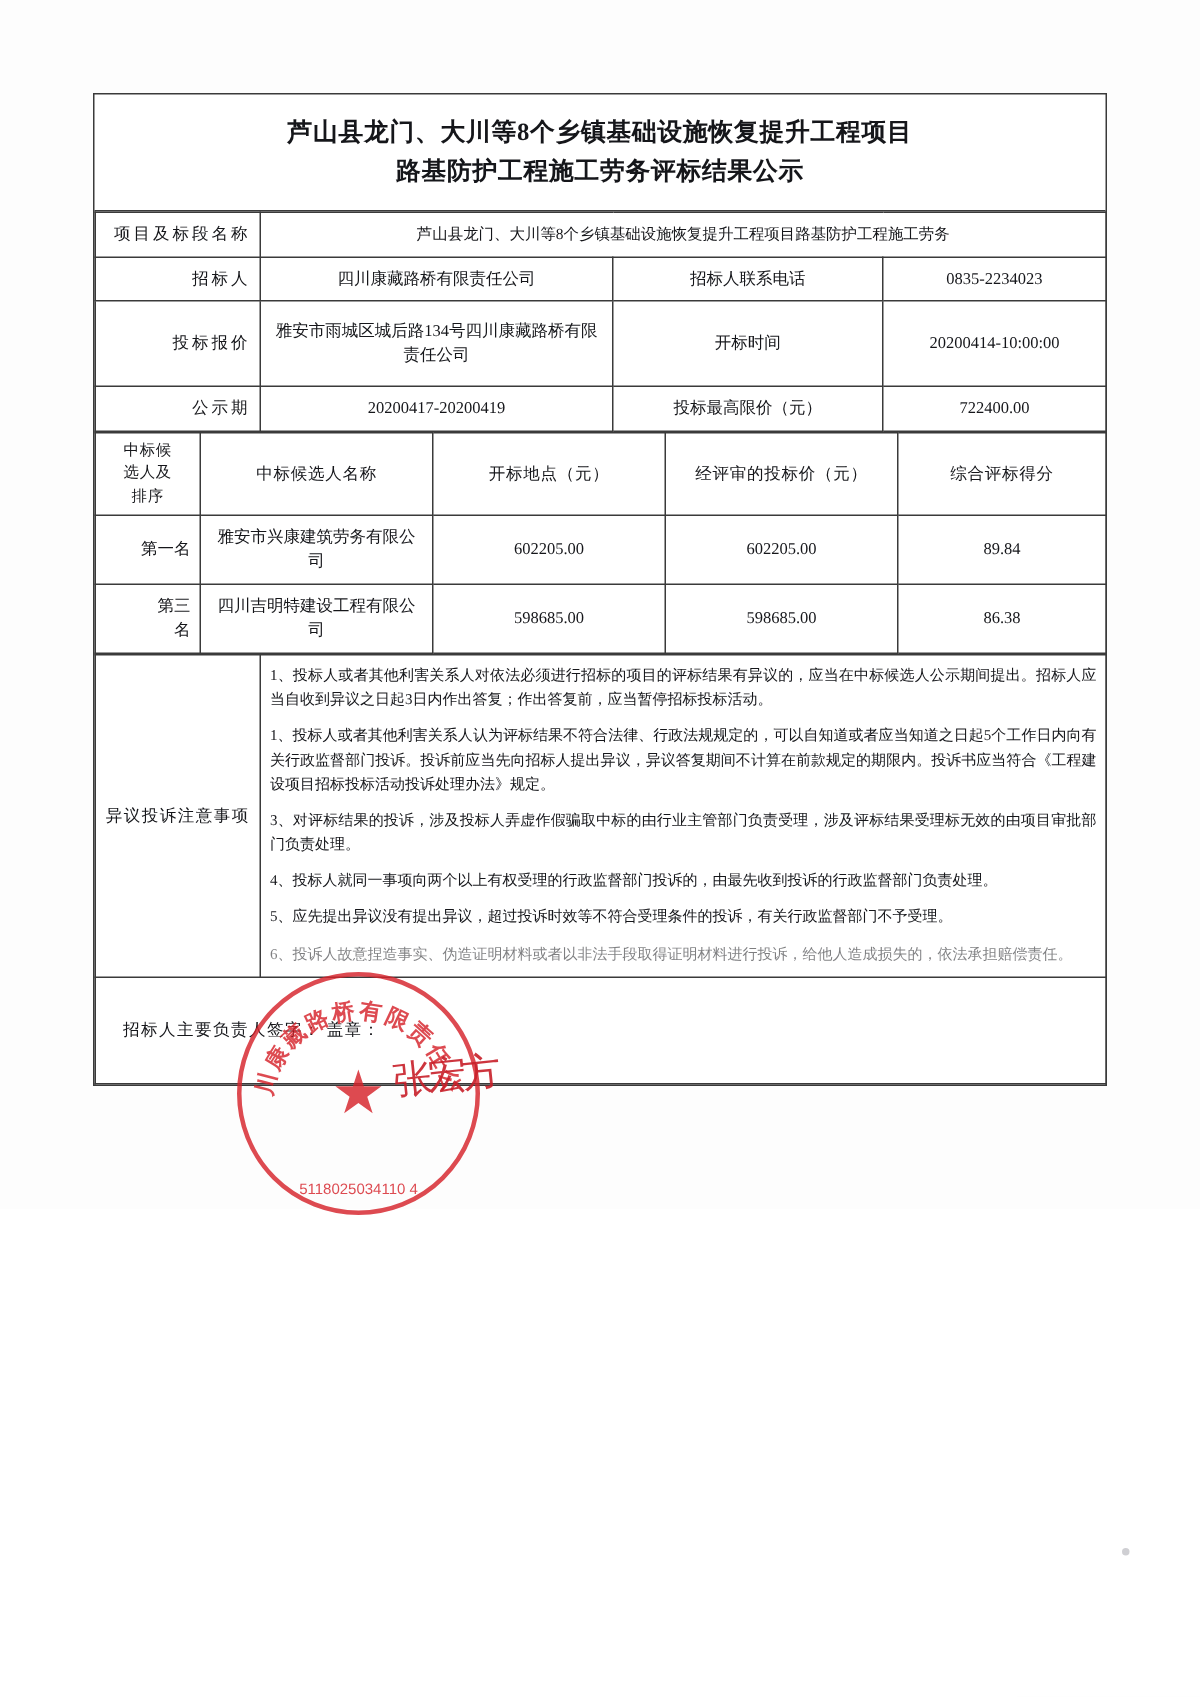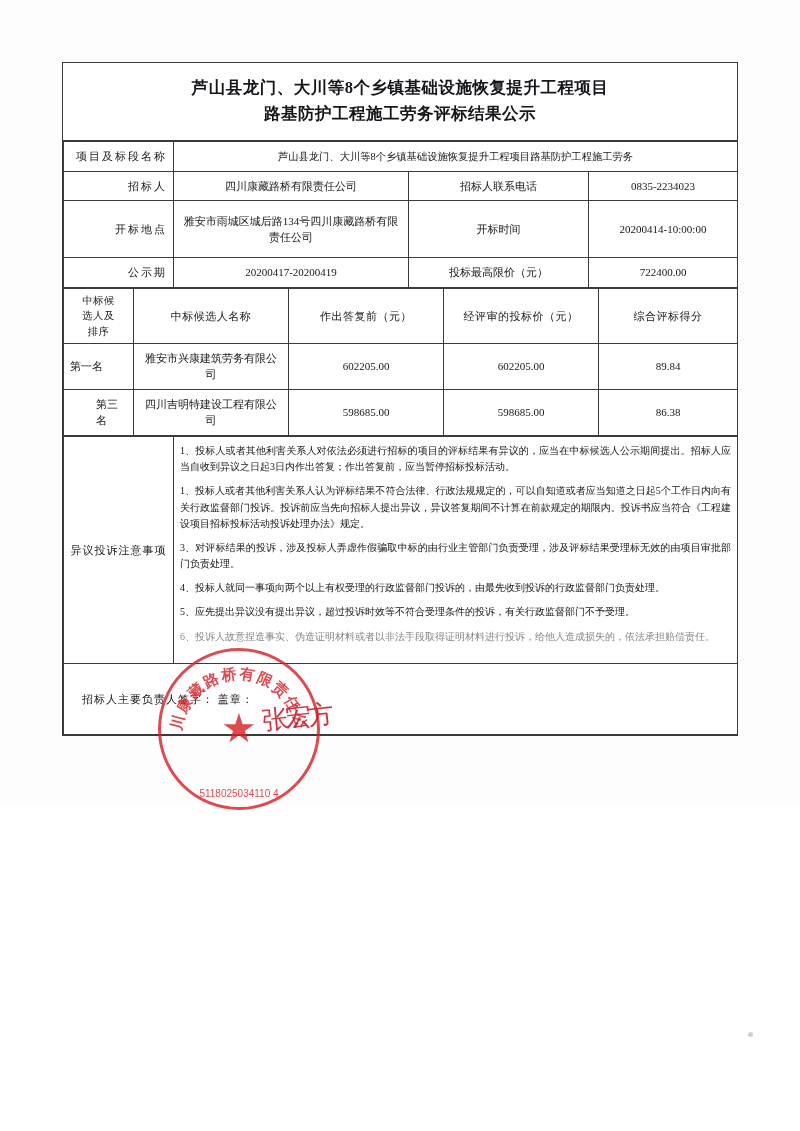--- a/index.html
+++ b/index.html
@@ -65,21 +65,21 @@
   .val-left {
     text-align: center;
     margin-top: 32px;
   }
   .head-row td {
     text-align: center;
     height: 40px;
     letter-spacing: 0.5px;
   }
   .rank {
-    text-align: left;
+    text-align: right;
     font-size: 10.5px;
   }
   .cand-name {
     text-align: center;
     font-size: 11px;
     padding-left: 4px;
     padding-right: 4px;
   }
   .notice-label {
     text-align: center;
@@ -90,21 +90,21 @@
     padding: 8px 10px 10px 10px;
     vertical-align: top;
   }
   .notice-body p {
     margin: 0 0 8px 0;
     font-size: 10px;
     line-height: 1.62;
     text-align: justify;
     color: #15161a;
   }
-  .notice-body p:last-child { margin-bottom: 12px; }
+  .notice-body p:last-child { margin-bottom: 0; }
   .sign-row td {
     height: 58px;
     vertical-align: bottom;
     padding-bottom: 10px;
   }
   .sign-text {
     font-size: 11px;
     letter-spacing: 1px;
     padding-left: 12px;
   }
@@ -207,21 +207,21 @@
           <td class="lbl">项目及标段名称</td>
           <td class="val-left" colspan="3" style="font-size:10.3px;">芦山县龙门、大川等8个乡镇基础设施恢复提升工程项目路基防护工程施工劳务</td>
         </tr>
         <tr>
           <td class="lbl">招标人</td>
           <td class="ctr">四川康藏路桥有限责任公司</td>
           <td class="ctr">招标人联系电话</td>
           <td class="ctr">0835-2234023</td>
         </tr>
         <tr>
-          <td class="lbl">开标地点</td>
+          <td class="lbl">投标报价</td>
           <td class="ctr" style="height:44px;">雅安市雨城区城后路134号四川康藏路桥有限责任公司</td>
           <td class="ctr">开标时间</td>
           <td class="ctr">20200414-10:00:00</td>
         </tr>
         <tr>
           <td class="lbl">公示期</td>
           <td class="ctr">20200417-20200419</td>
           <td class="ctr">投标最高限价（元）</td>
           <td class="ctr">722400.00</td>
         </tr>
@@ -233,21 +233,21 @@
         <col style="width:70px">
         <col style="width:155px">
         <col style="width:155px">
         <col style="width:155px">
         <col style="width:139px">
       </colgroup>
       <tbody>
         <tr class="head-row">
           <td style="padding:4px 16px;font-size:10.3px;">中标候选人及排序</td>
           <td>中标候选人名称</td>
-          <td>作出答复前（元）</td>
+          <td>开标地点（元）</td>
           <td>经评审的投标价（元）</td>
           <td>综合评标得分</td>
         </tr>
         <tr>
           <td class="rank" style="height:32px;">第一名</td>
           <td class="cand-name">雅安市兴康建筑劳务有限公司</td>
           <td class="ctr">602205.00</td>
           <td class="ctr">602205.00</td>
           <td class="ctr">89.84</td>
         </tr>

